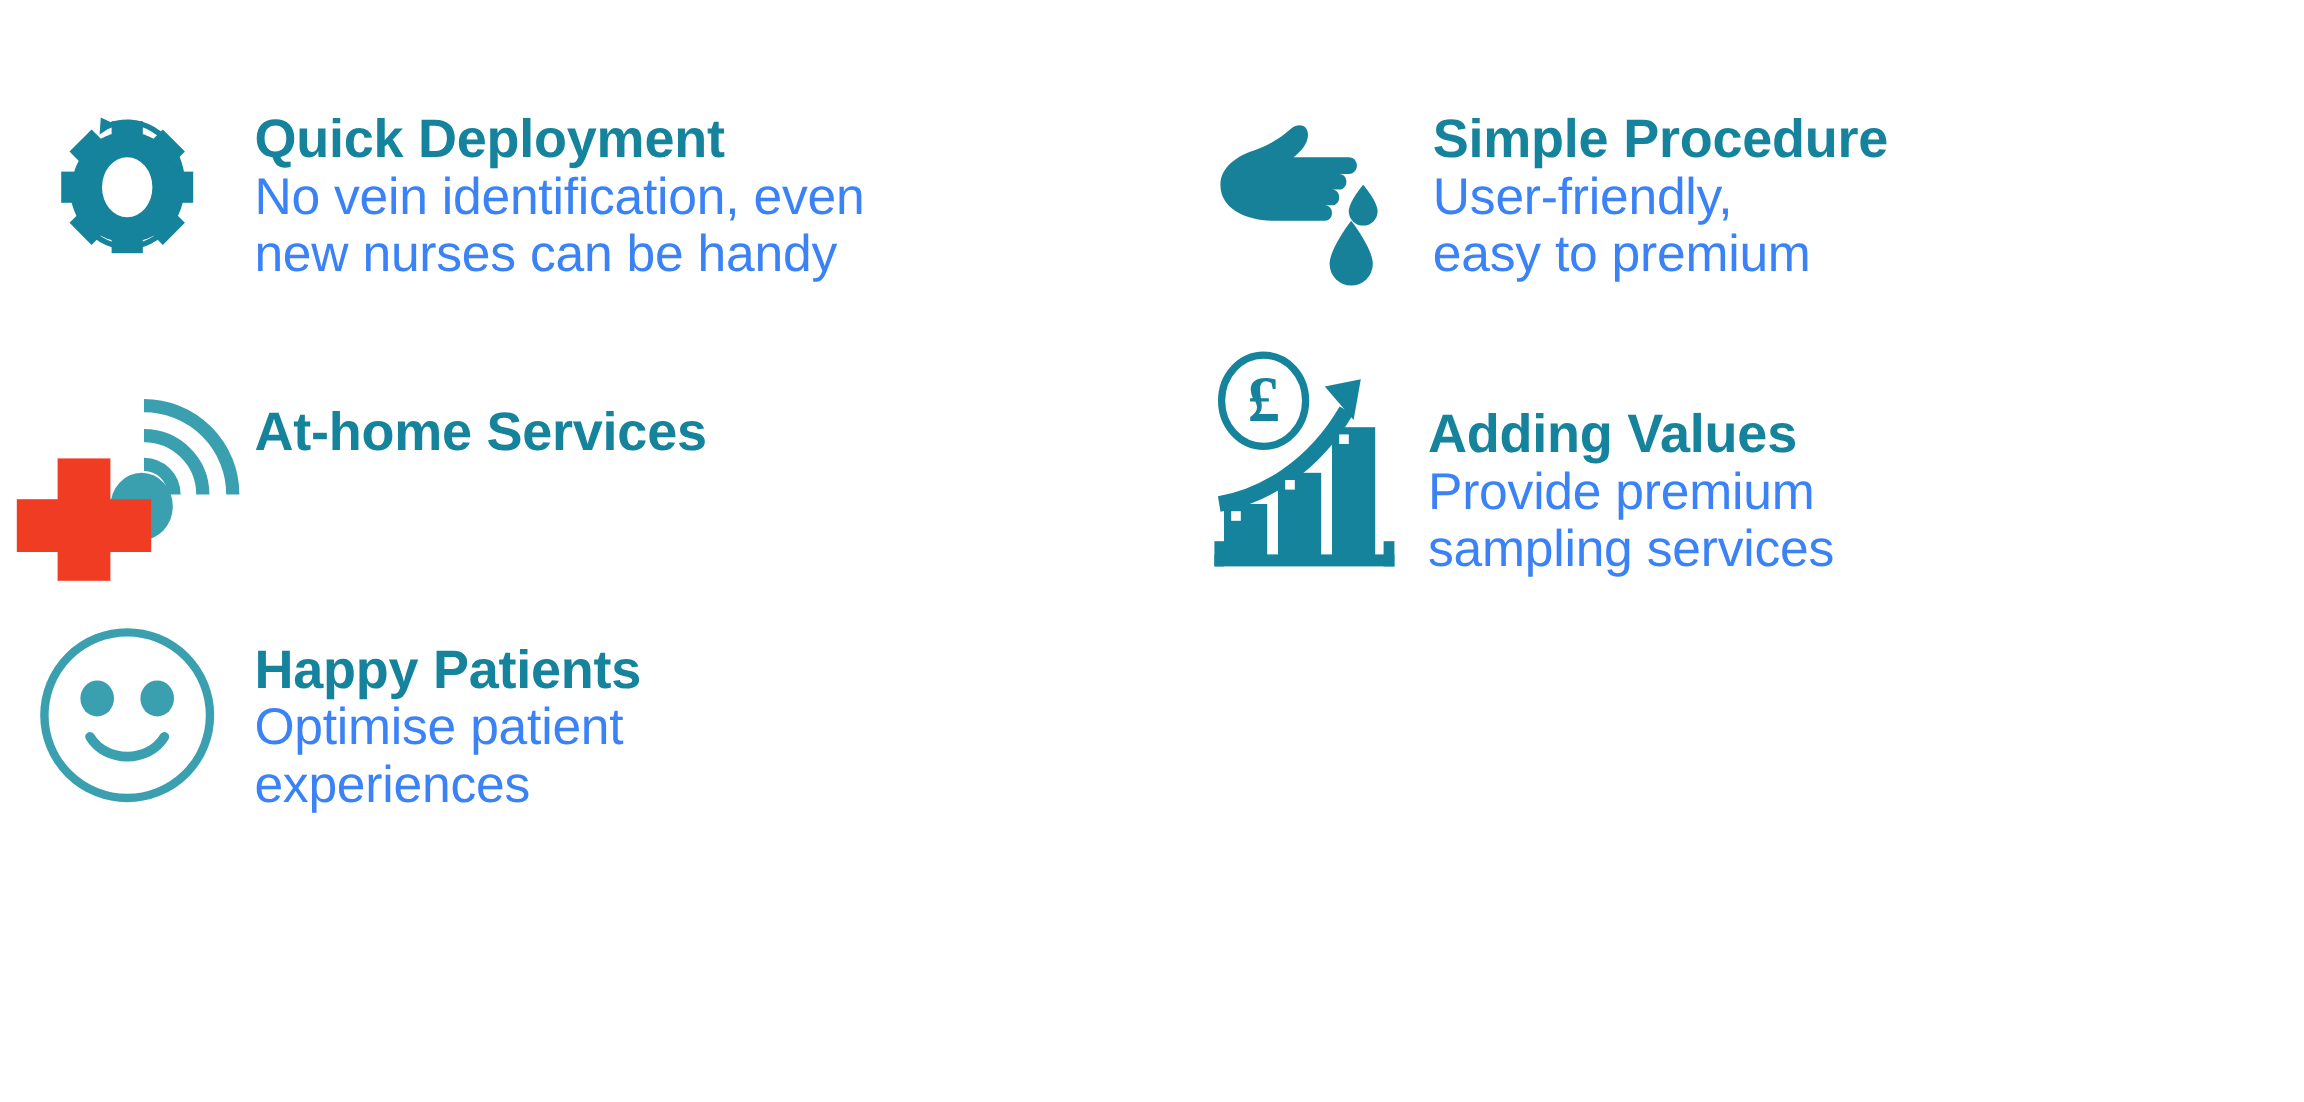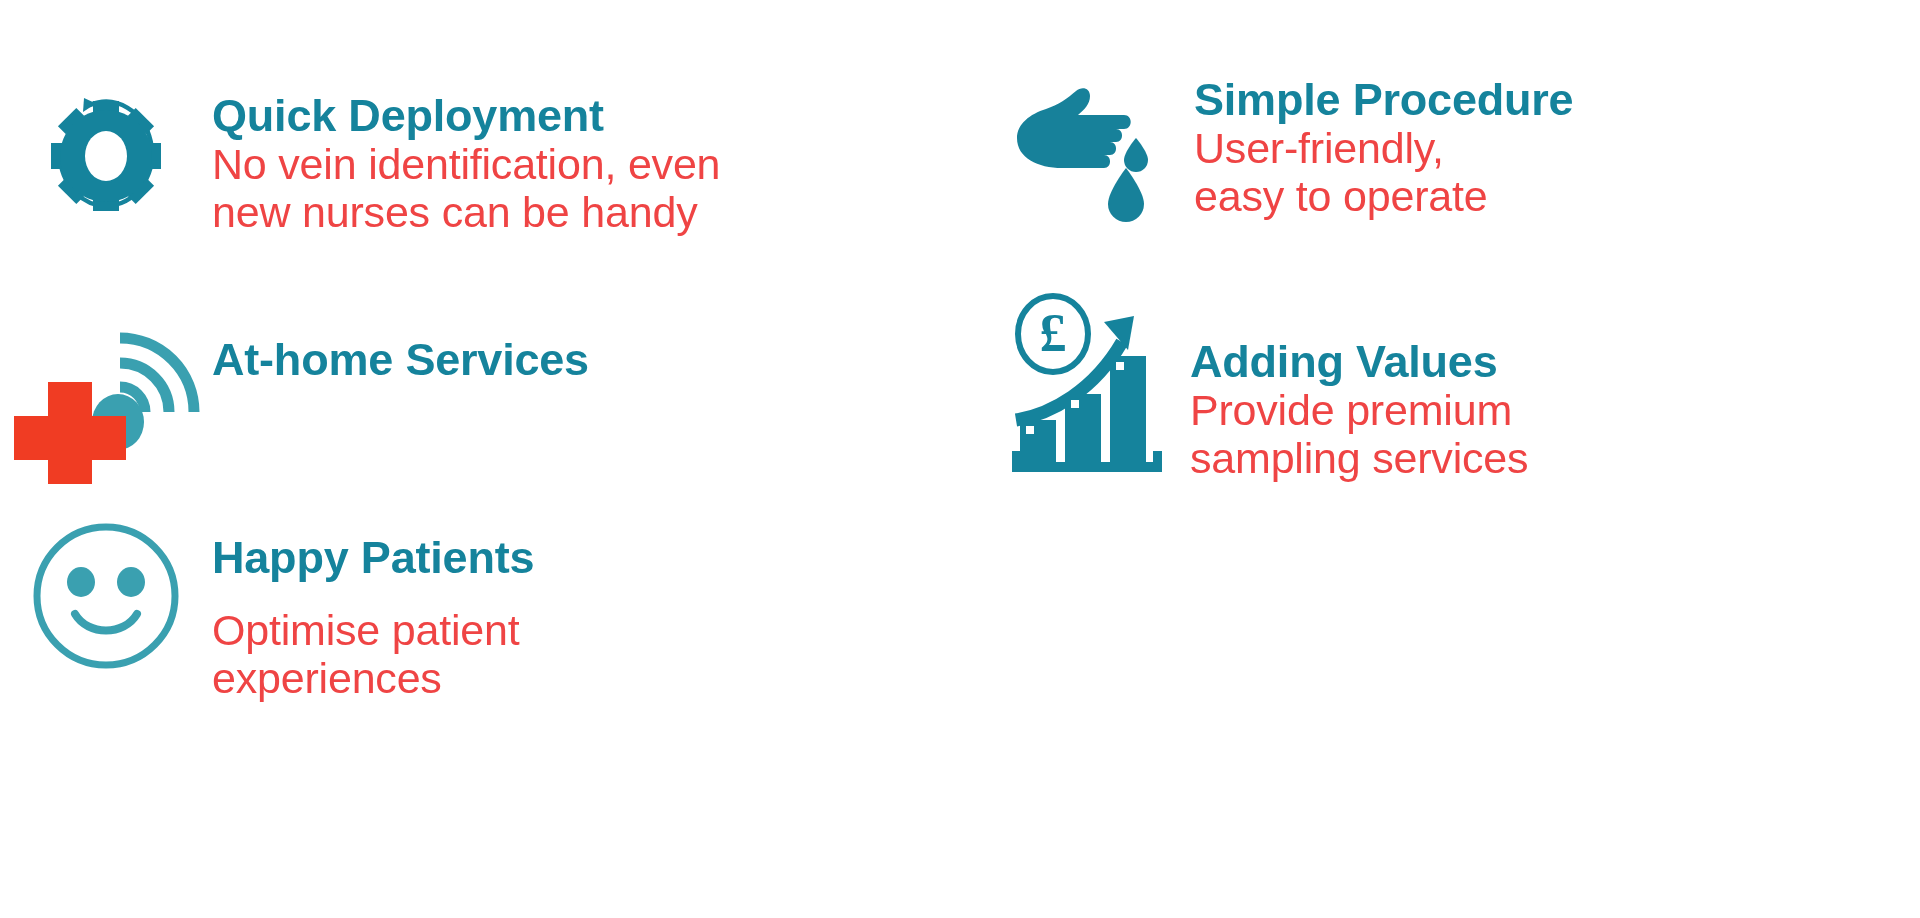--- a/index.html
+++ b/index.html
@@ -46,46 +46,46 @@
   .feature-title {
     color: #15839C;
     font-weight: bold;
     font-size: 45px;
     line-height: 1.06;
     letter-spacing: -0.2px;
     white-space: nowrap;
   }
 
   .feature-desc {
-    color: #ef4444;
+    color: #3b82f6;
     font-size: 43px;
     line-height: 1.13;
     letter-spacing: -0.2px;
     font-weight: normal;
   }
   .feature-desc .line { display: block; white-space: nowrap; }
 
   
   #f-quick        { left: 30px;   top: 78px;  width: 760px; justify-content: flex-end; }
-  #f-simple       { left: 1012px; top: 62px;  width: 790px; justify-content: center; }
+  #f-simple       { left: 1012px; top: 78px;  width: 790px; justify-content: center; }
   #f-athome       { left: 14px;   top: 300px; width: 760px; }
   #f-values       { left: 1012px; top: 290px; width: 790px; }
   #f-happy        { left: 30px;   top: 520px; width: 760px; }
 
   #f-quick  .feature-icon  { width: 152px; height: 152px; margin-right: 30px; }
   #f-simple .feature-icon  { width: 160px; height: 130px; margin-right: 22px; margin-top: 14px;}
   #f-athome .feature-icon  { width: 176px; height: 160px; margin-right: 22px; margin-top: 14px;}
   #f-values .feature-icon  { width: 156px; height: 180px; margin-right: 22px; margin-top: 4px;}
   #f-happy  .feature-icon  { width: 152px; height: 152px; margin-right: 30px; }
 
   #f-quick  .feature-text  { padding-top: 14px; }
   #f-simple .feature-text  { padding-top: 14px; }
   #f-athome .feature-text  { padding-top: 36px; }
   #f-values .feature-text  { padding-top: 48px; }
-  #f-happy  .feature-text  { padding-top: 14px; gap: 24px; }
+  #f-happy  .feature-text  { padding-top: 14px; }
 
   svg { display: block; overflow: visible; }
 </style>
 </head>
 <body>
 
 <div class="board">
 
   <div class="feature" id="f-quick">
     <div class="feature-icon">
@@ -153,21 +153,21 @@
                    C 114 92, 96 115, 96 128
                    a 18 18 0 0 0 36 0
                    C 132 115, 114 92, 114 92 Z"></path>
         </g>
       </svg>
     </div>
     <div class="feature-text">
       <div class="feature-title">Simple Procedure</div>
       <div class="feature-desc">
         <span class="line">User-friendly,</span>
-        <span class="line">easy to operate</span>
+        <span class="line">easy to premium</span>
       </div>
     </div>
   </div>
 
   <div class="feature" id="f-athome">
     <div class="feature-icon">
       <svg width="176" height="180" viewBox="0 0 176 180" aria-hidden="true">
 
         <g fill="none" stroke="#3AA0B0" stroke-width="11" stroke-linecap="butt">
           <path d="M 106 34 A 74 74 0 0 1 180 108"></path>

